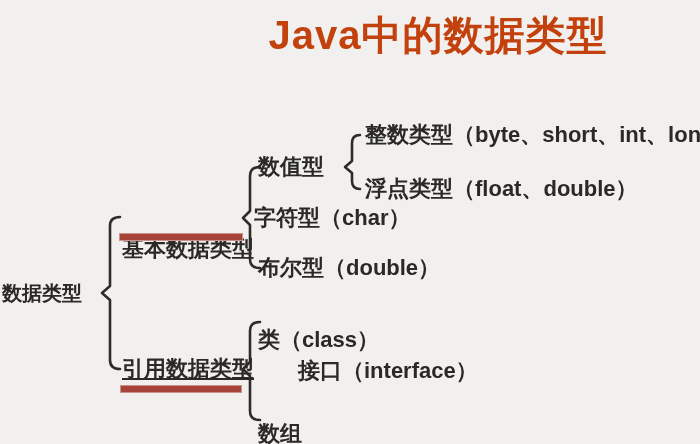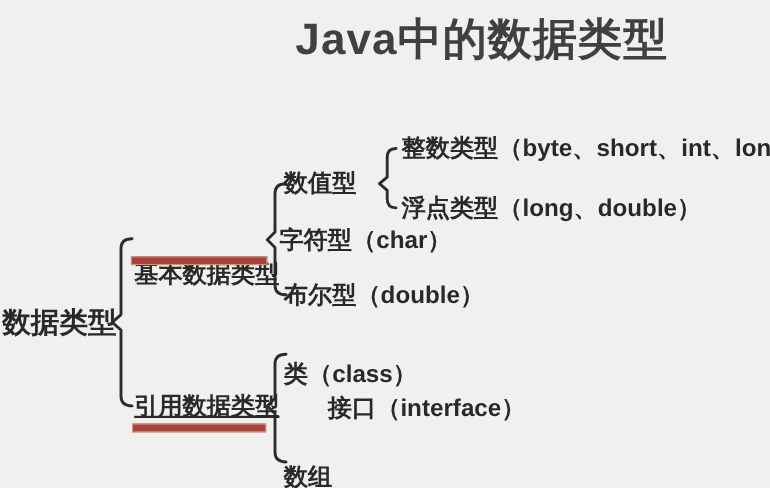--- a/index.html
+++ b/index.html
@@ -22,21 +22,21 @@
     letter-spacing:1px;
   }
   .node{
     position:absolute;
     font-weight:700;
     color:#2a2928;
     font-size:22px;
     line-height:27px;
     white-space:nowrap;
   }
-  .node.root{font-size:26px;line-height:31px;}
+  .node.root{font-size:20px;line-height:31px;}
   .underline{
     position:absolute;
     height:6px;
     border:1px solid #c9938b;
   }
   svg.braces{
     position:absolute;left:0;top:0;
   }
   svg.braces path{
     fill:none;
@@ -44,21 +44,21 @@
     stroke-width:2.6;
     stroke-linecap:round;
     stroke-linejoin:round;
   }
 </style>
 </head>
 <body>
 
 <div class="stage">
 
-  <div class="title" style="color:#404040;">Java中的数据类型</div>
+  <div class="title" style="color:#c2410c;">Java中的数据类型</div>
 
   <svg class="braces" width="700" height="444" viewBox="0 0 700 444">
     <path d="M 120 217 Q 110 217 110 226 L 110 286 L 102 293 L 110 300 L 110 360 Q 110 369 120 369"></path>
     <path d="M 260 167 Q 250 167 250 176 L 250 211 L 243 218 L 250 225 L 250 259 Q 250 268 260 268"></path>
     <path d="M 360 135 Q 352 135 352 143 L 352 161 L 345 167 L 352 173 L 352 181 Q 352 189 360 189"></path>
     <path d="M 260 322 Q 250 322 250 331 L 250 362 L 243 369 L 250 376 L 250 411 Q 250 420 260 420"></path>
   </svg>
 
   <div class="node root" style="left:2px;top:278px;">数据类型</div>
 
@@ -66,19 +66,19 @@
   <div class="underline" style="left:119px;top:233px;width:122px;background:#a8433a;"></div>
 
   <div class="node" style="left:122px;top:355px;text-decoration:underline;">引用数据类型</div>
   <div class="underline" style="left:120px;top:385px;width:120px;background:#a8433a;"></div>
 
   <div class="node" style="left:258px;top:153px;">数值型</div>
   <div class="node" style="left:254px;top:204px;">字符型（char）</div>
   <div class="node" style="left:258px;top:254px;">布尔型（double）</div>
 
   <div class="node" style="left:365px;top:121px;">整数类型（byte、short、int、long）</div>
-  <div class="node" style="left:365px;top:175px;">浮点类型（long、double）</div>
+  <div class="node" style="left:365px;top:175px;">浮点类型（float、double）</div>
 
   <div class="node" style="left:258px;top:326px;">类（class）</div>
   <div class="node" style="left:258px;top:357px;margin-left:40px;">接口（interface）</div>
   <div class="node" style="left:258px;top:420px;">数组</div>
 
 </div>
 
 </body></html>

